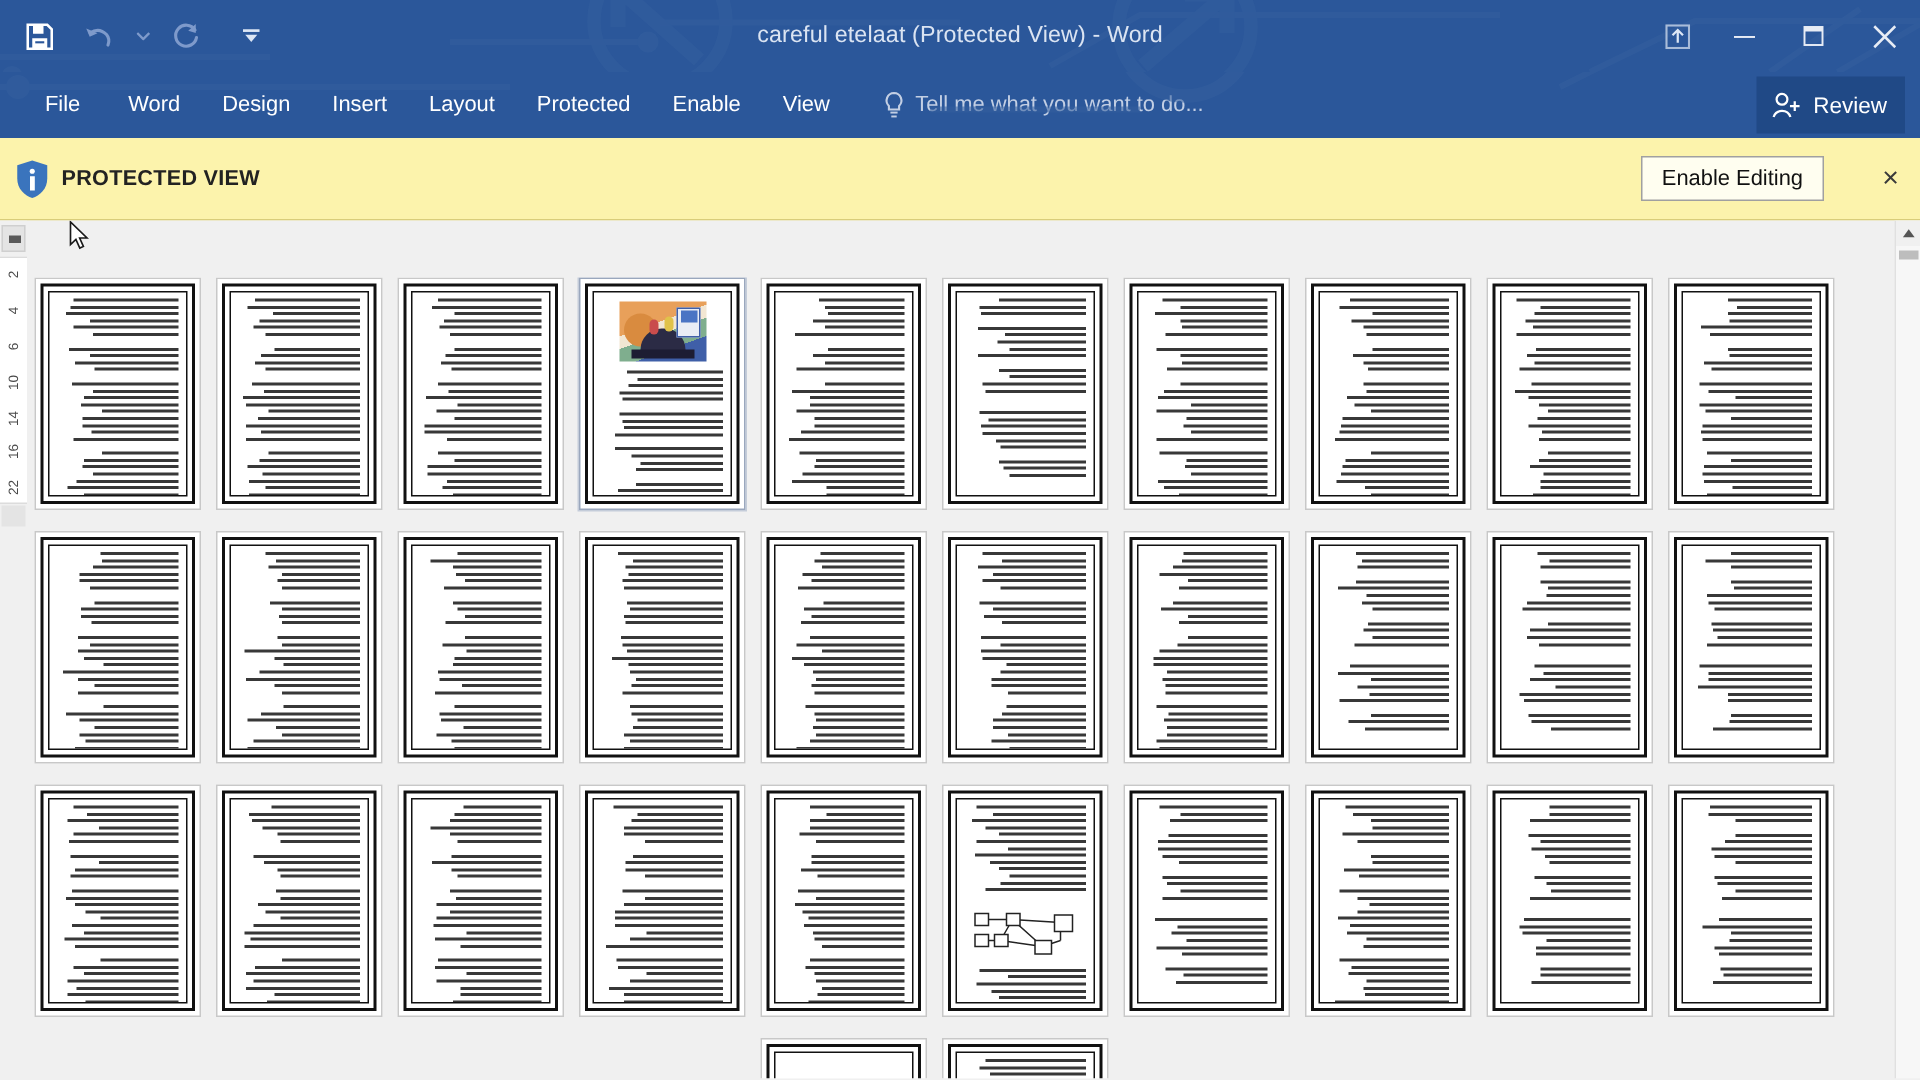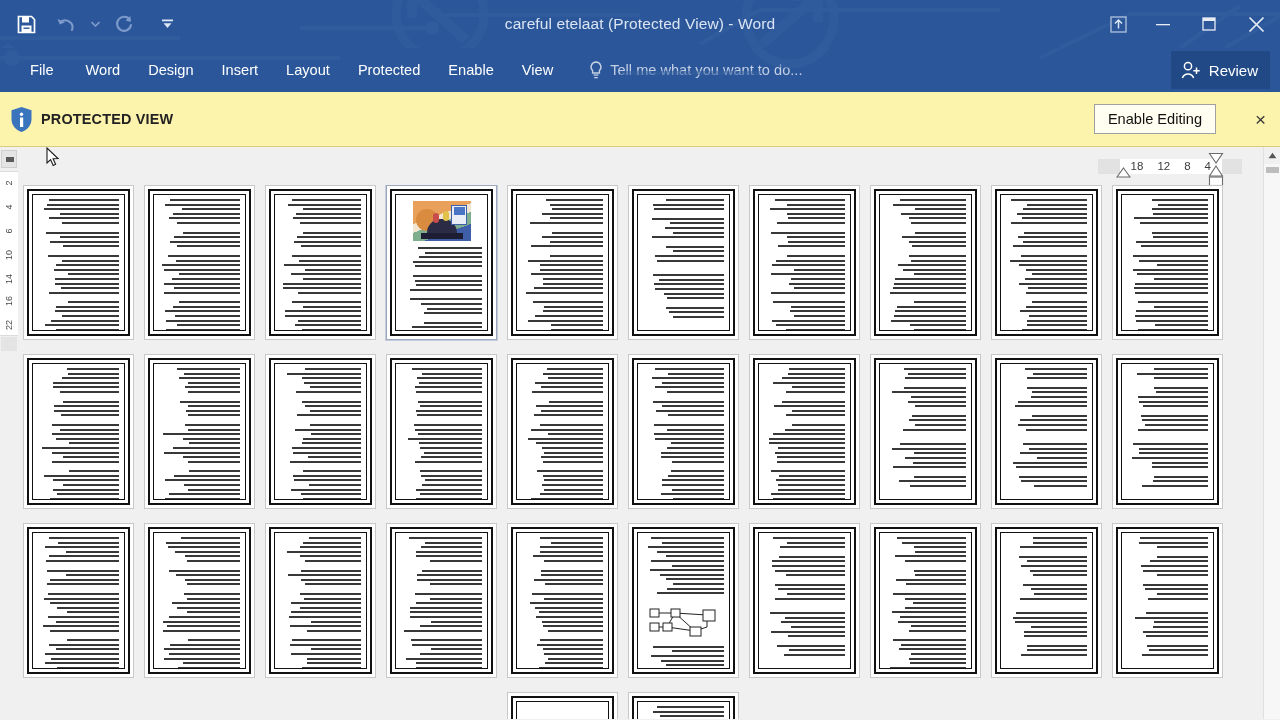--- a/index.html
+++ b/index.html
@@ -433,42 +433,20 @@
       <div class="vnum" style="top:30px">4</div>
       <div class="vnum" style="top:54px">6</div>
       <div class="vnum" style="top:78px">10</div>
       <div class="vnum" style="top:102px">14</div>
       <div class="vnum" style="top:124px">16</div>
       <div class="vnum" style="top:148px">22</div>
     </div>
     <div class="vruler-bot"></div>
   </div>
 
-  <div class="hruler">
-    <div class="hr-grayL"></div>
-    <div class="hr-white">
-      <span class="hnum">18</span>
-      <span class="hnum">12</span>
-      <span class="hnum">8</span>
-      <span class="hnum">4</span>
-    </div>
-    <div class="hr-grayR"></div>
-
-    <svg class="indent-marker" style="left:18px; top:14px;" width="15" height="12" viewBox="0 0 15 12">
-      <path d="M7.5 1 L14 10 H1 Z" fill="#ffffff" stroke="#6b6b6b" stroke-width="1.1"></path>
-    </svg>
-
-    <svg class="indent-marker" style="right:18px; top:-1px;" width="16" height="28" viewBox="0 0 16 28">
-      <path d="M8 11 L1.5 1.5 H14.5 Z" fill="#ffffff" stroke="#6b6b6b" stroke-width="1.1"></path>
-      <path d="M8 14 L14.5 24 H1.5 Z" fill="#ffffff" stroke="#6b6b6b" stroke-width="1.1"></path>
-    </svg>
-    <svg class="indent-marker" style="right:18px; top:23px;" width="16" height="11" viewBox="0 0 16 11">
-      <rect x="1.5" y="1" width="13" height="8.5" fill="#ffffff" stroke="#6b6b6b" stroke-width="1.1"></rect>
-    </svg>
-  </div>
 
   <div class="vscroll">
     <div class="vs-up">
       <svg width="9" height="7" viewBox="0 0 9 7">
         <path d="M4.5 0.8 L8.4 6.2 H0.6 Z" fill="#555555"></path>
       </svg>
     </div>
     <div class="vs-thumb" style="top: 19.6px;"></div>
   </div>
 

